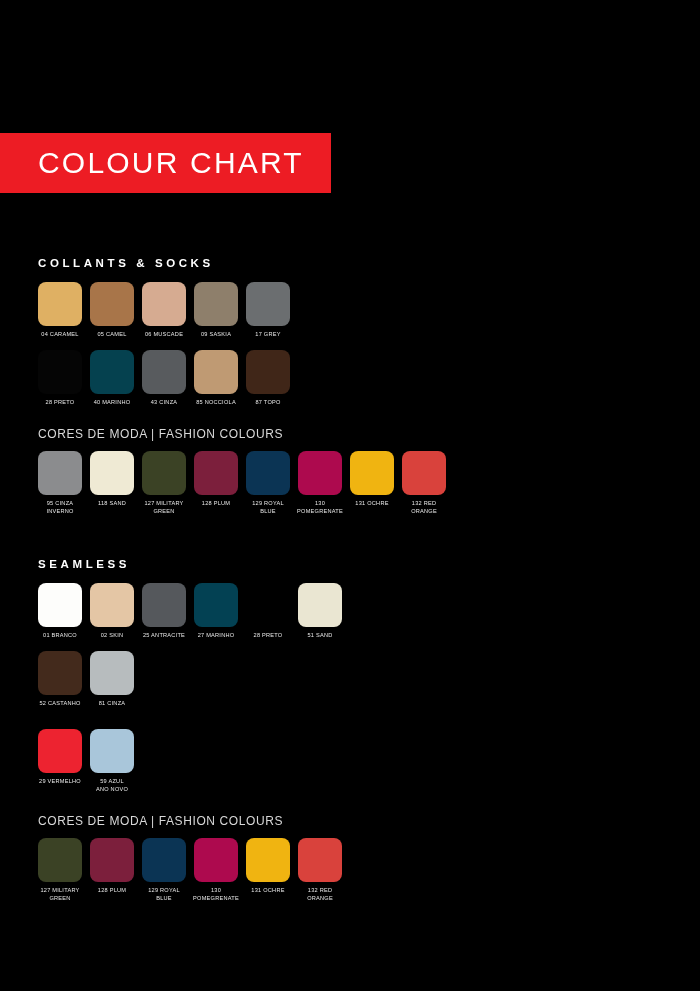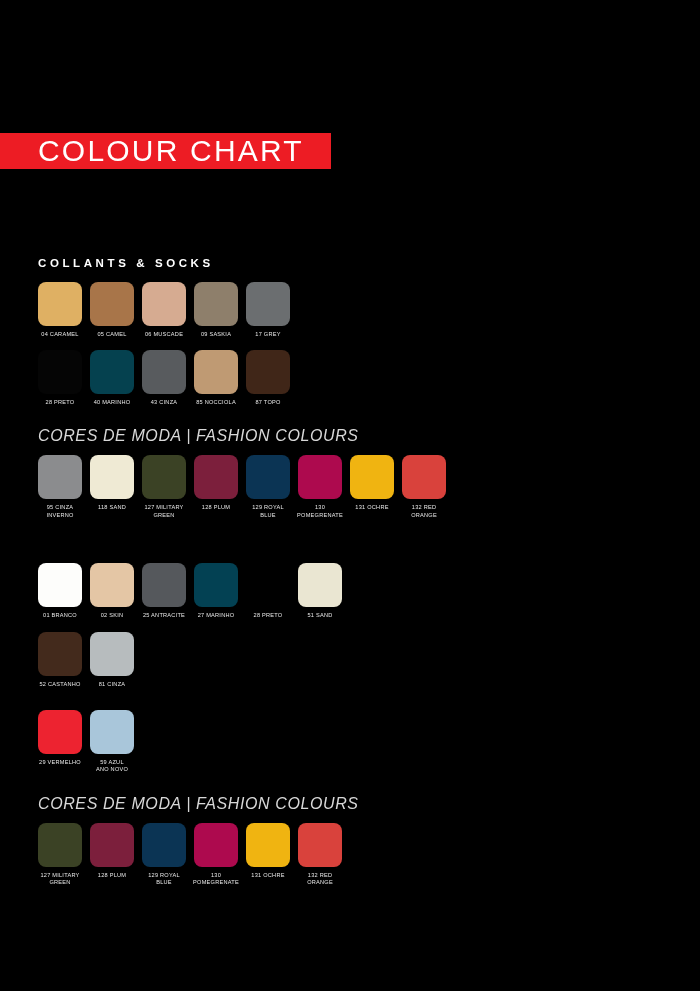--- a/index.html
+++ b/index.html
@@ -15,21 +15,21 @@
     font-family: "Liberation Sans", sans-serif;
     color: #ffffff;
   }
 
   
   .title-banner {
     position: absolute;
     left: 0;
     top: 133px;
     width: 331px;
-    height: 36px;
+    height: 60px;
     background: #ed1c24;
     display: flex;
     align-items: center;
   }
   .title-banner .title-text {
     font-size: 30px;
     letter-spacing: 2.2px;
     font-weight: 400;
     color: #ffffff;
     padding-left: 38px;
@@ -48,27 +48,26 @@
   
   .section-heading {
     font-size: 11.5px;
     font-weight: bold;
     letter-spacing: 3.6px;
     color: #ffffff;
     margin: 0 0 12px 0;
     line-height: 1;
   }
   .sub-heading {
-    font-size: 16px;
+    font-size: 12px;
     font-weight: normal;
     letter-spacing: 0.6px;
     color: #d8d8d8;
     margin: 0 0 11px 0;
     line-height: 1;
-    font-style: italic;
   }
 
   
   .swatch-row {
     display: flex;
     flex-direction: row;
     align-items: flex-start;
     margin-bottom: 12px;
   }
   .swatch-cell {
@@ -191,20 +190,21 @@
         </div>
         <div class="swatch-cell">
           <div class="swatch-chip" style="background: rgb(217, 66, 60);"></div>
           <div class="swatch-label">132 RED
 ORANGE</div>
         </div>
       </div>
     </div>
     <div class="gap-lg"></div>
     <div class="group">
+      <div class="section-heading">SEAMLESS</div>
       <div class="swatch-row">
         <div class="swatch-cell">
           <div class="swatch-chip" style="background: rgb(253, 253, 251);"></div>
           <div class="swatch-label">01 BRANCO</div>
         </div>
         <div class="swatch-cell">
           <div class="swatch-chip" style="background: rgb(228, 198, 165);"></div>
           <div class="swatch-label">02 SKIN</div>
         </div>
         <div class="swatch-cell">

